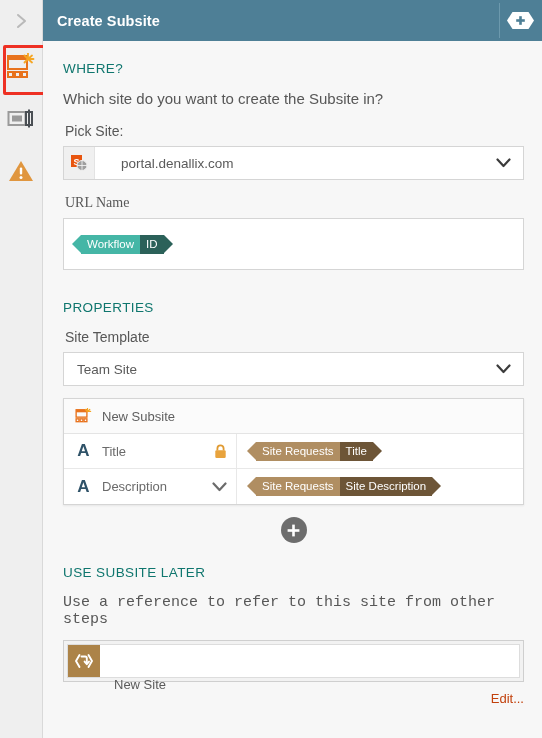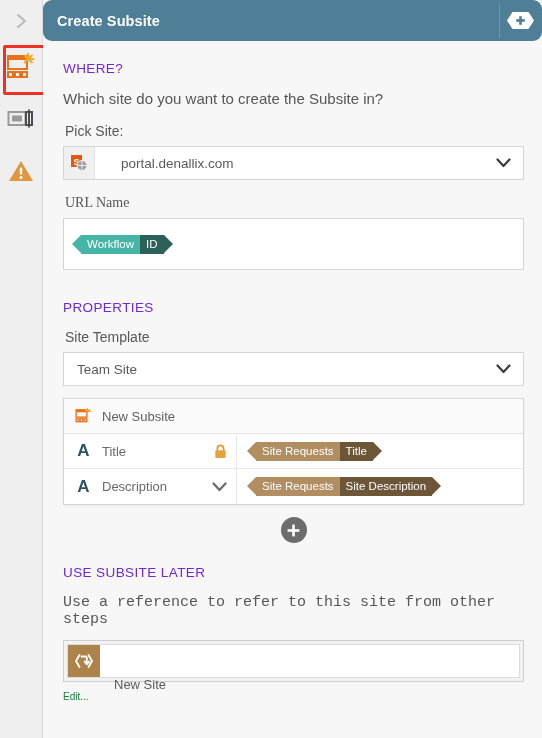--- a/index.html
+++ b/index.html
@@ -69,21 +69,20 @@
 
   
   .titlebar {
     height: 41px;
     background: #4e7f96;
     display: flex;
     align-items: center;
     padding-left: 14px;
     flex: 0 0 41px;
     position: relative;
-    border-radius: 9px;
   }
   .titlebar .title {
     color: #ffffff;
     font-size: 14.5px;
     font-weight: bold;
     letter-spacing: 0.1px;
   }
   .titlebar .divider {
     position: absolute;
     right: 42px;
@@ -104,21 +103,21 @@
   }
 
   
   .body {
     flex: 1 1 auto;
     padding: 0 18px 0 20px;
     overflow: hidden;
   }
 
   .section-label {
-    color: #6d28d9;
+    color: #0f766e;
     font-size: 13.5px;
     letter-spacing: 0.4px;
     margin: 20px 0 14px 0;
   }
   .helper {
     color: #575757;
     font-size: 15px;
     margin: 0 0 16px 0;
   }
   .field-label {
@@ -296,22 +295,23 @@
     justify-content: center;
   }
   .ref-label {
     color: #5a5a5a;
     font-size: 13px;
     margin-left: 14px;
     margin-top: 47px;
   }
   .edit-link {
     display: block;
-    color: #15803d;
-    font-size: 10px;
+    text-align: right;
+    color: #c2410c;
+    font-size: 13px;
     margin-top: 9px;
     text-decoration: none;
     cursor: pointer;
   }
 </style>
 </head>
 <body>
 
 <div id="app">
 

